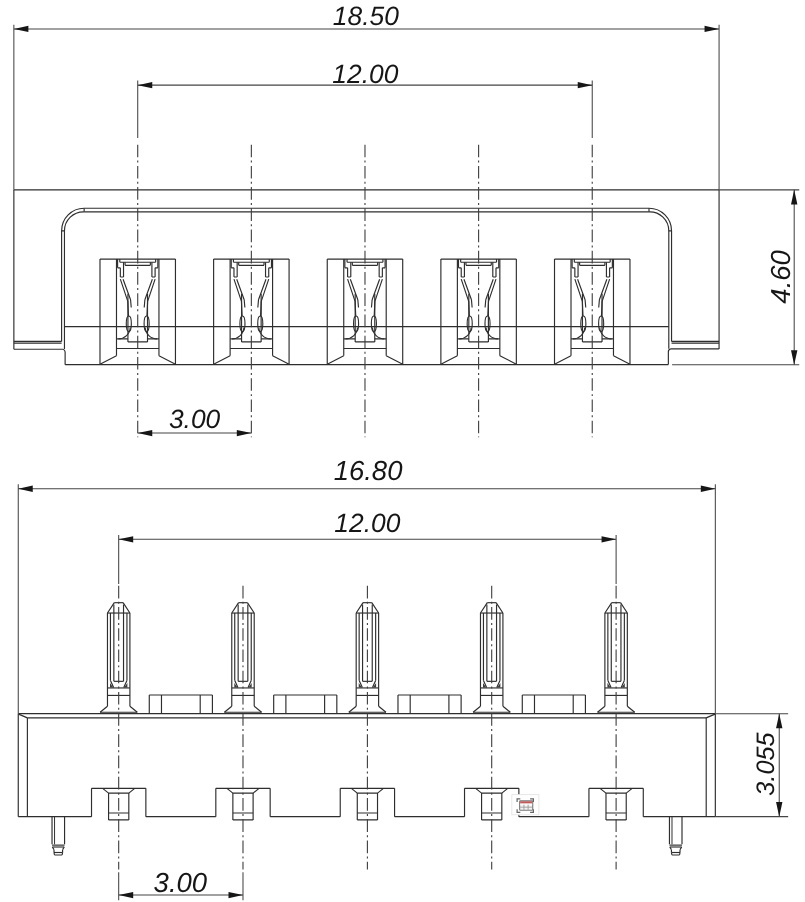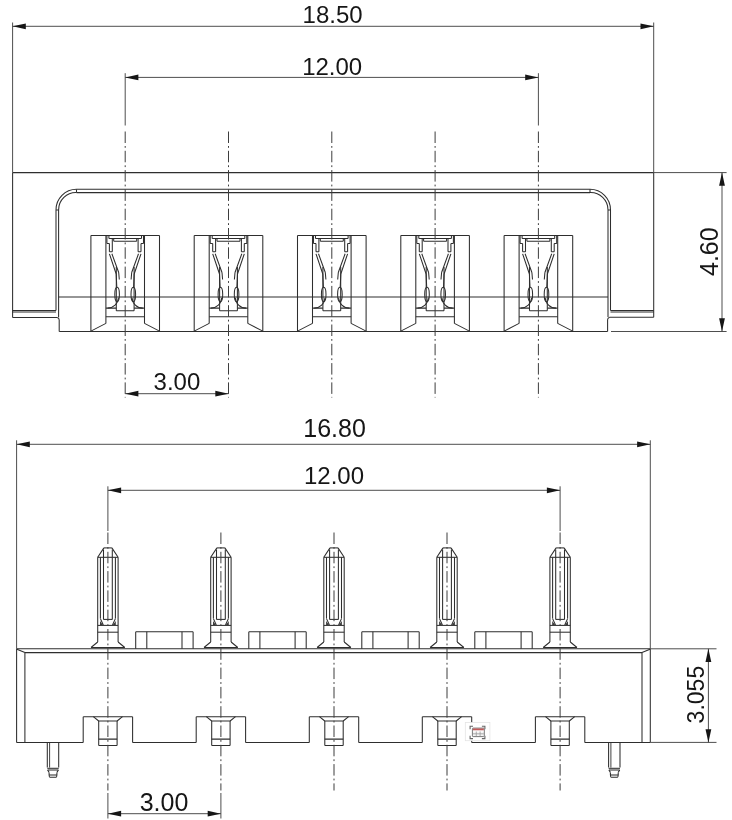--- a/index.html
+++ b/index.html
@@ -1,16 +1,16 @@
 <!DOCTYPE html>
 <html><head>
 <meta charset="utf-8">
 <style>
   html,body{margin:0;padding:0;background:#ffffff;}
-  #page{width:732px;height:820px;position:relative;background:#fff;overflow:hidden;}
+  #page{width:732px;height:820px;position:relative;background:#fff;overflow:hidden;font-style:italic;}
   svg{display:block;}
   text{font-family:"Liberation Sans",sans-serif;fill:#161616;}
 </style>
 </head>
 <body>
 <div id="page">
 <svg width="732" height="820" viewBox="0 0 732 820">
 <defs>
 
   <path id="ah" d="M0,0 L13.2,2.9 L13.2,-2.9 Z"></path>

